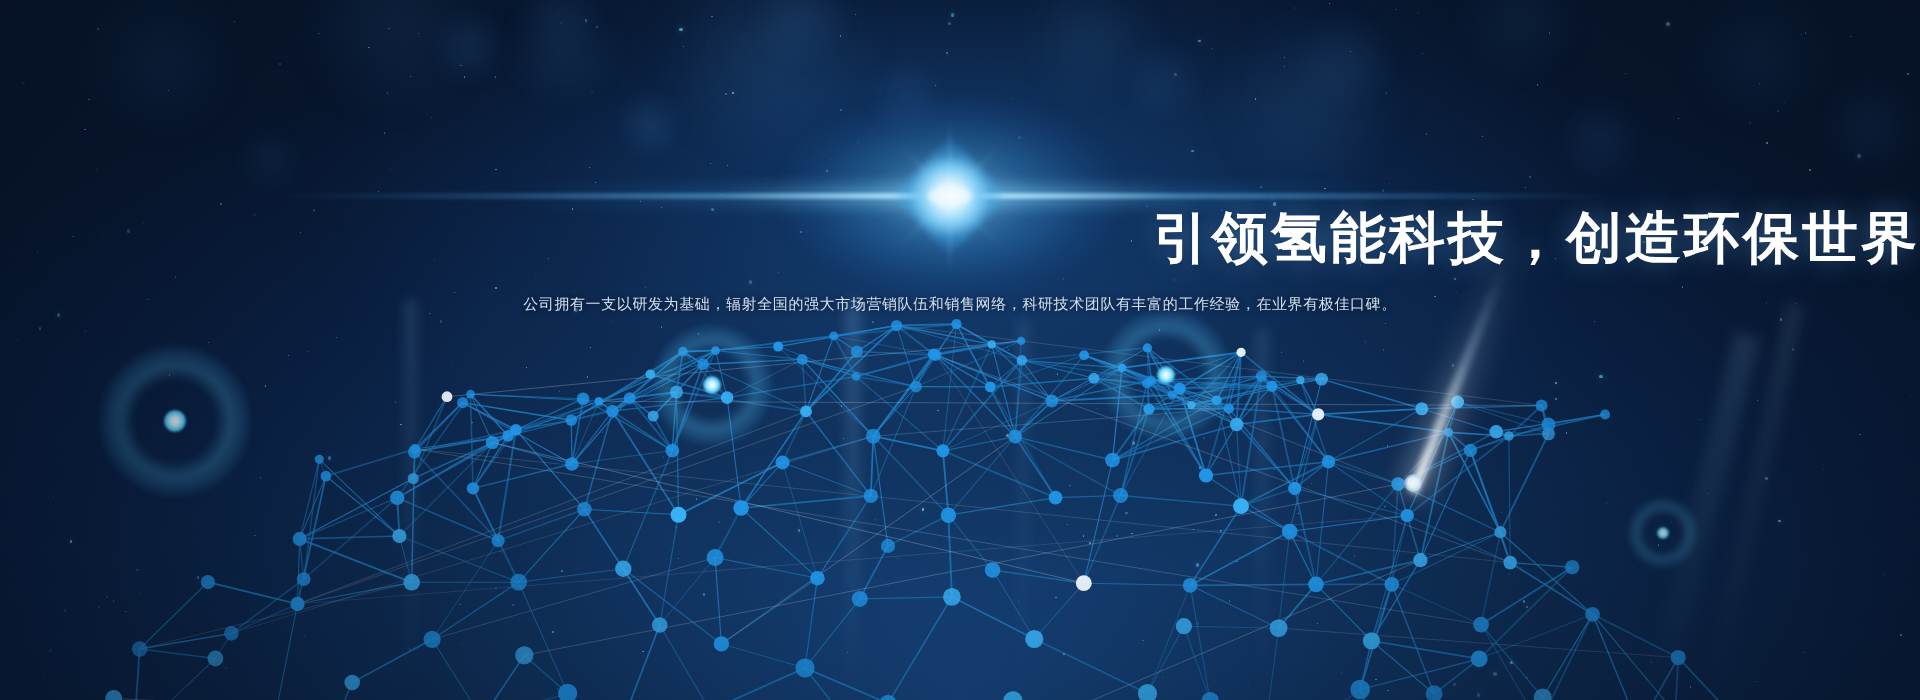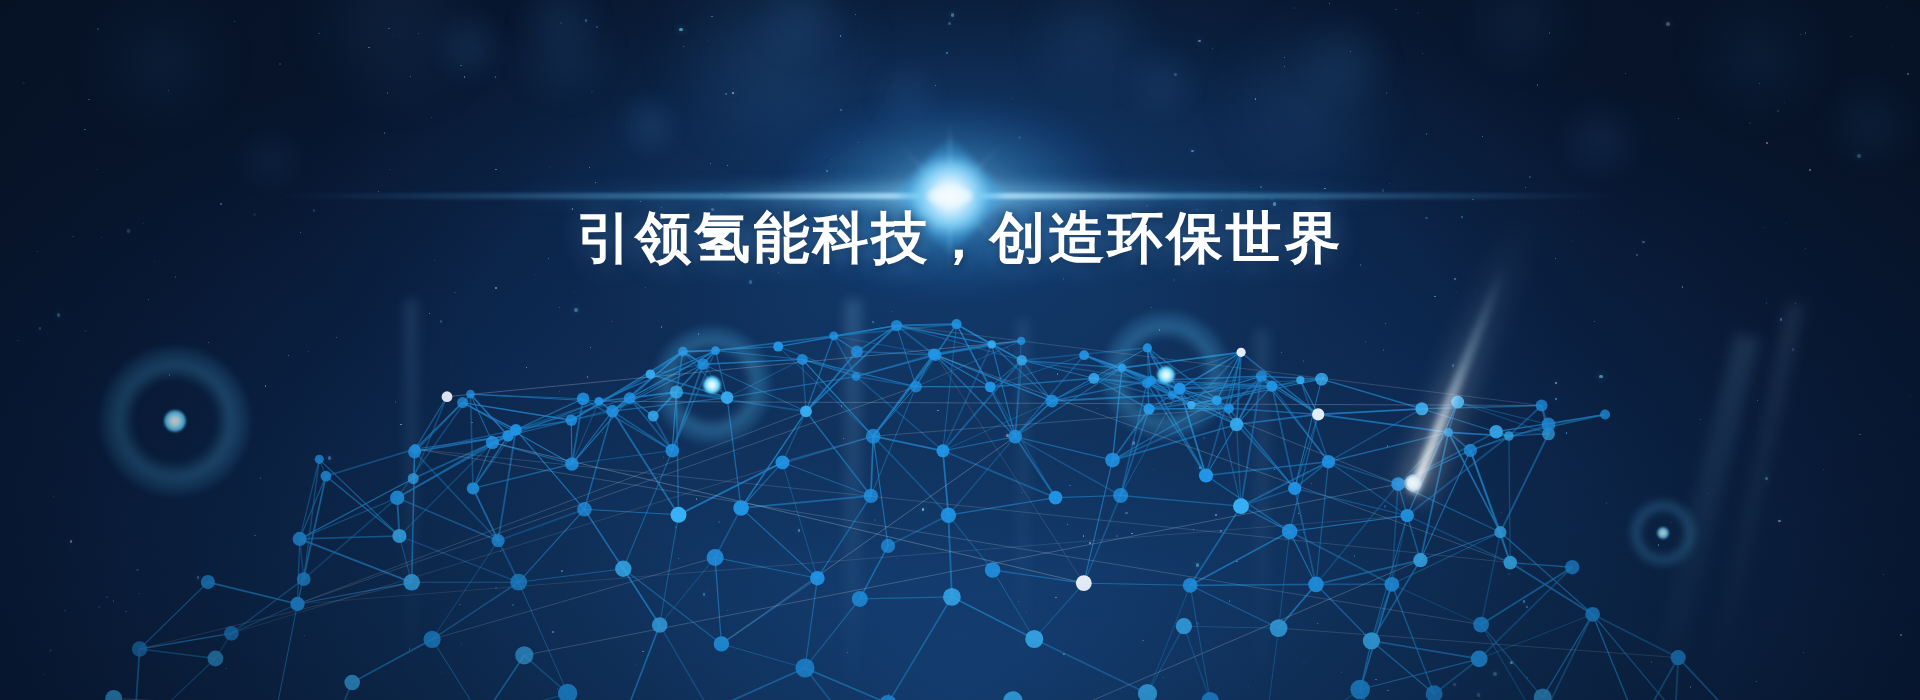--- a/index.html
+++ b/index.html
@@ -145,20 +145,21 @@
     z-index:40;
   }
   .headline {
     font-size:56px;
     font-weight:bold;
     color:#ffffff;
     letter-spacing:3px;
     line-height:1.15;
     text-shadow:0 0 26px rgba(110,190,255,0.45), 0 2px 10px rgba(5,20,45,0.75);
     white-space:nowrap;
+    text-align:right;
   }
   .subline {
     margin-top:22px;
     font-size:15px;
     font-weight:normal;
     color:#dfe9f6;
     letter-spacing:0.6px;
     line-height:1.6;
     text-shadow:0 1px 6px rgba(5,20,45,0.85);
     white-space:nowrap;
@@ -1239,15 +1240,16 @@
     <div class="flare-ray" style="transform:translate(-50%,-50%) rotate(45deg); opacity:.5;"></div>
     <div class="flare-ray" style="transform:translate(-50%,-50%) rotate(-45deg); opacity:.5;"></div>
     <div class="flare-core"></div>
     <div class="flare-hot"></div>
   </div>
 
   <div class="vignette"></div>
 
   <div class="copy" style="top:206px;">
     <div class="headline">引领氢能科技，创造环保世界</div>
+    <div class="subline">公司拥有一支以研发为基础，辐射全国的强大市场营销队伍和销售网络，科研技术团队有丰富的工作经验，在业界有极佳口碑。</div>
   </div>
 
 </div>
 
 </body></html>

